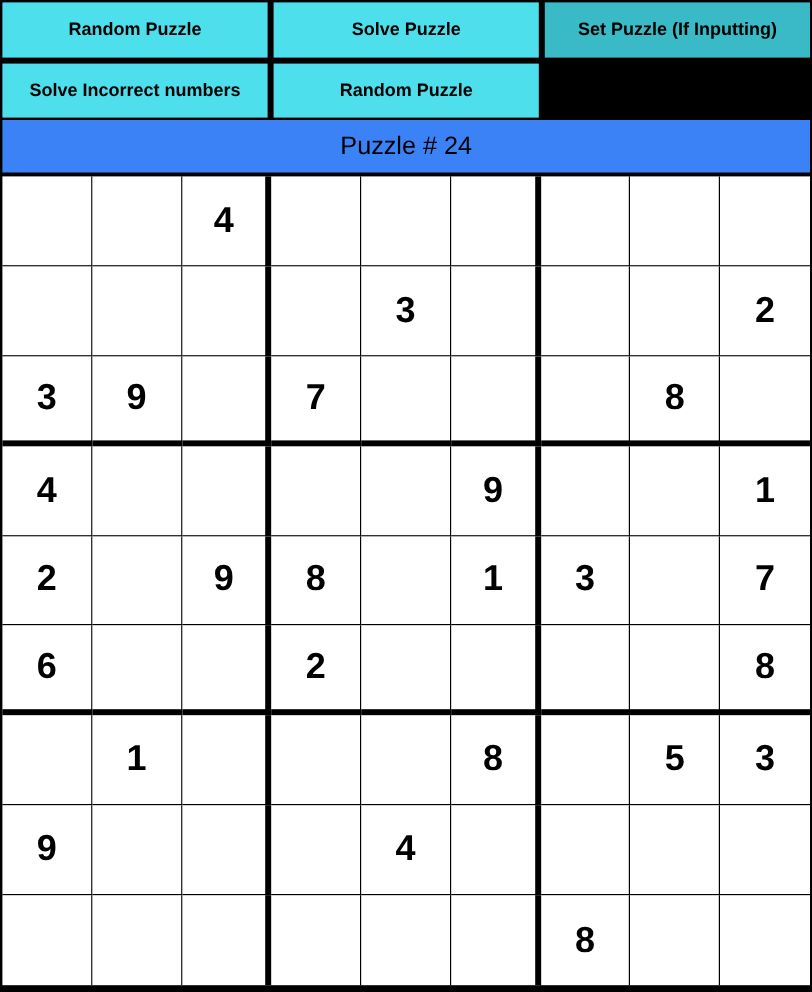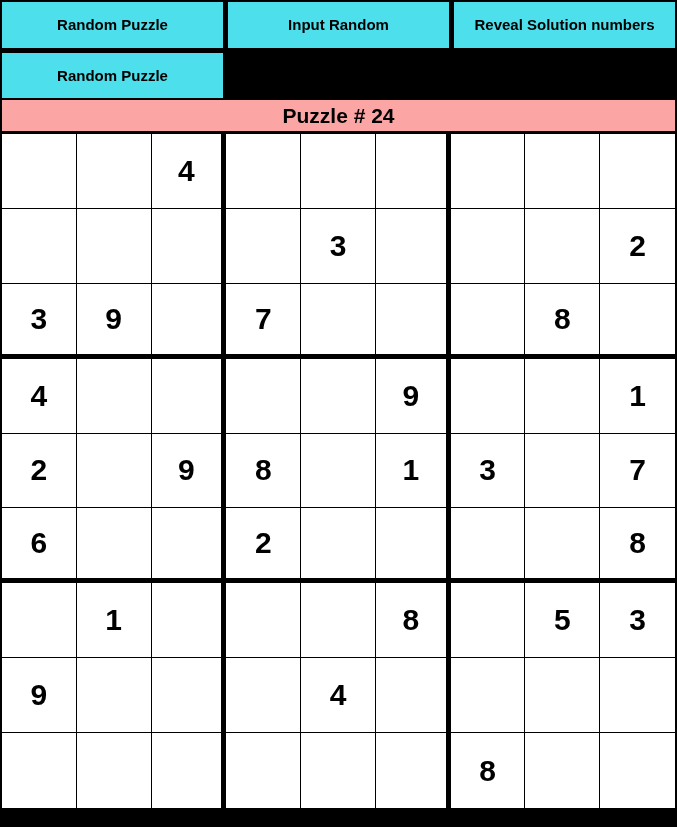--- a/index.html
+++ b/index.html
@@ -35,27 +35,27 @@
     color: #000;
     font-weight: bold;
     font-size: 15px;
     cursor: pointer;
     user-select: none;
     text-align: center;
   }
   .btn.active { background: #3ABAC6; }
   
   .title-band {
-    height: 31px;
+    height: 44px;
     margin: 0 2px;
-    background: #fca5a5;
+    background: #3b82f6;
     display: flex;
     align-items: center;
     justify-content: center;
-    font-weight: bold;
+    font-weight: normal;
     font-size: 21px;
     color: #000;
   }
   
   .board {
     height: 679px;
     box-sizing: border-box;
     display: grid;
     grid-template-columns: repeat(9, 1fr);
     grid-template-rows: repeat(9, 1fr);
@@ -81,22 +81,23 @@
   .cell.last-col { border-right-width: 0; }
   .cell.last-row { border-bottom-width: 0; }
 </style>
 </head>
 <body>
 
 <div class="app">
 
   <div class="toolbar">
     <div class="btn">Random Puzzle</div>
-    <div class="btn">Input Random</div>
-    <div class="btn">Reveal Solution numbers</div>
+    <div class="btn">Solve Puzzle</div>
+    <div class="btn active">Set Puzzle (If Inputting)</div>
+    <div class="btn">Solve Incorrect numbers</div>
     <div class="btn">Random Puzzle</div>
   </div>
 
   <div class="title-band">
     <span>Puzzle # 24</span>
   </div>
 
   <div class="board">
       <div class="cell"></div>
       <div class="cell"></div>

